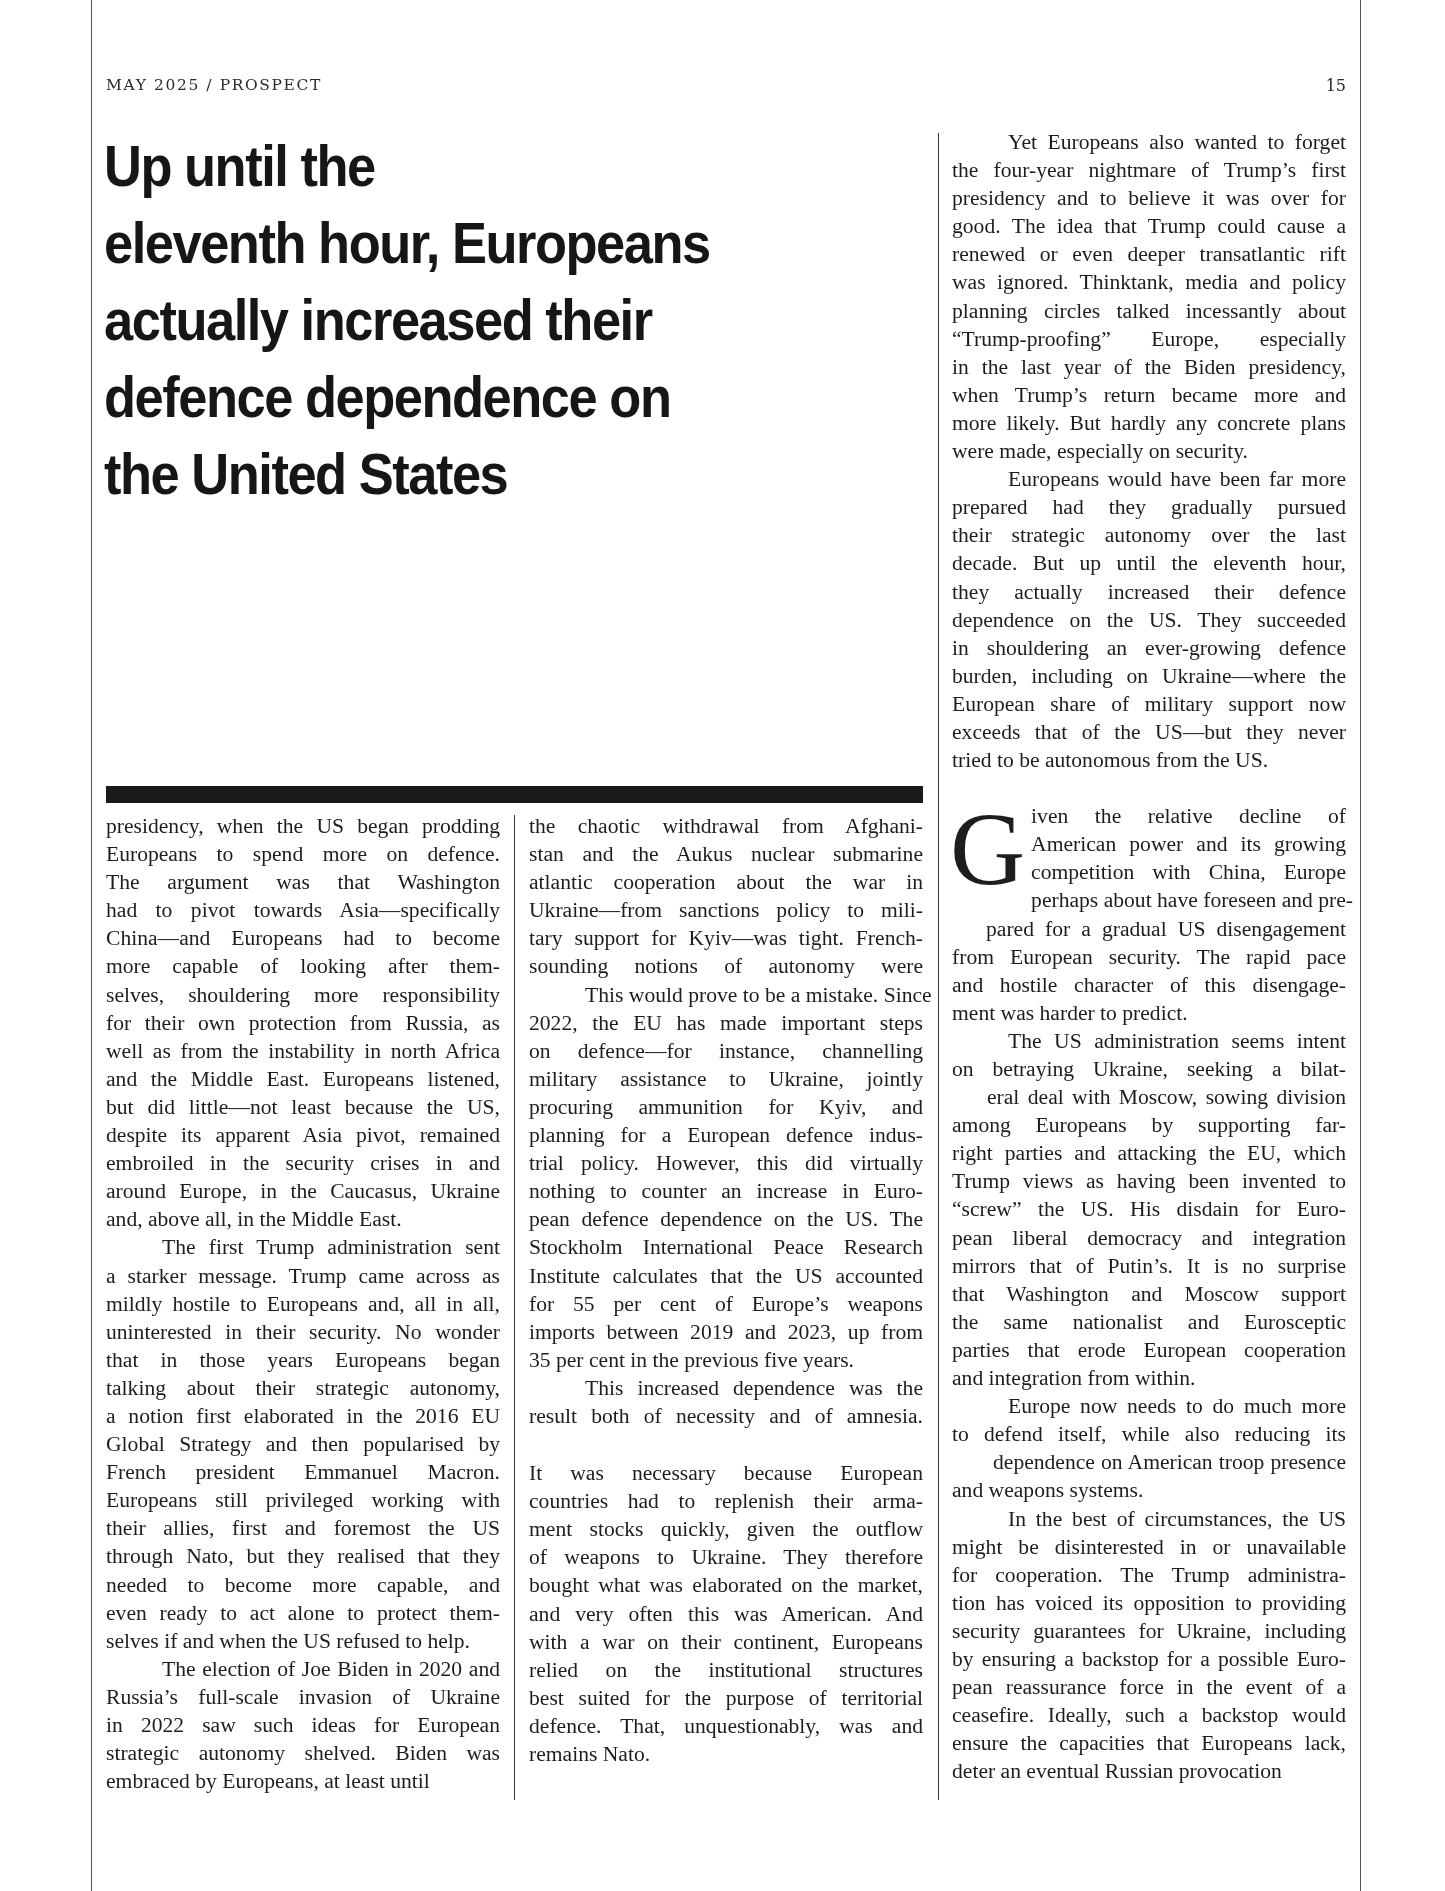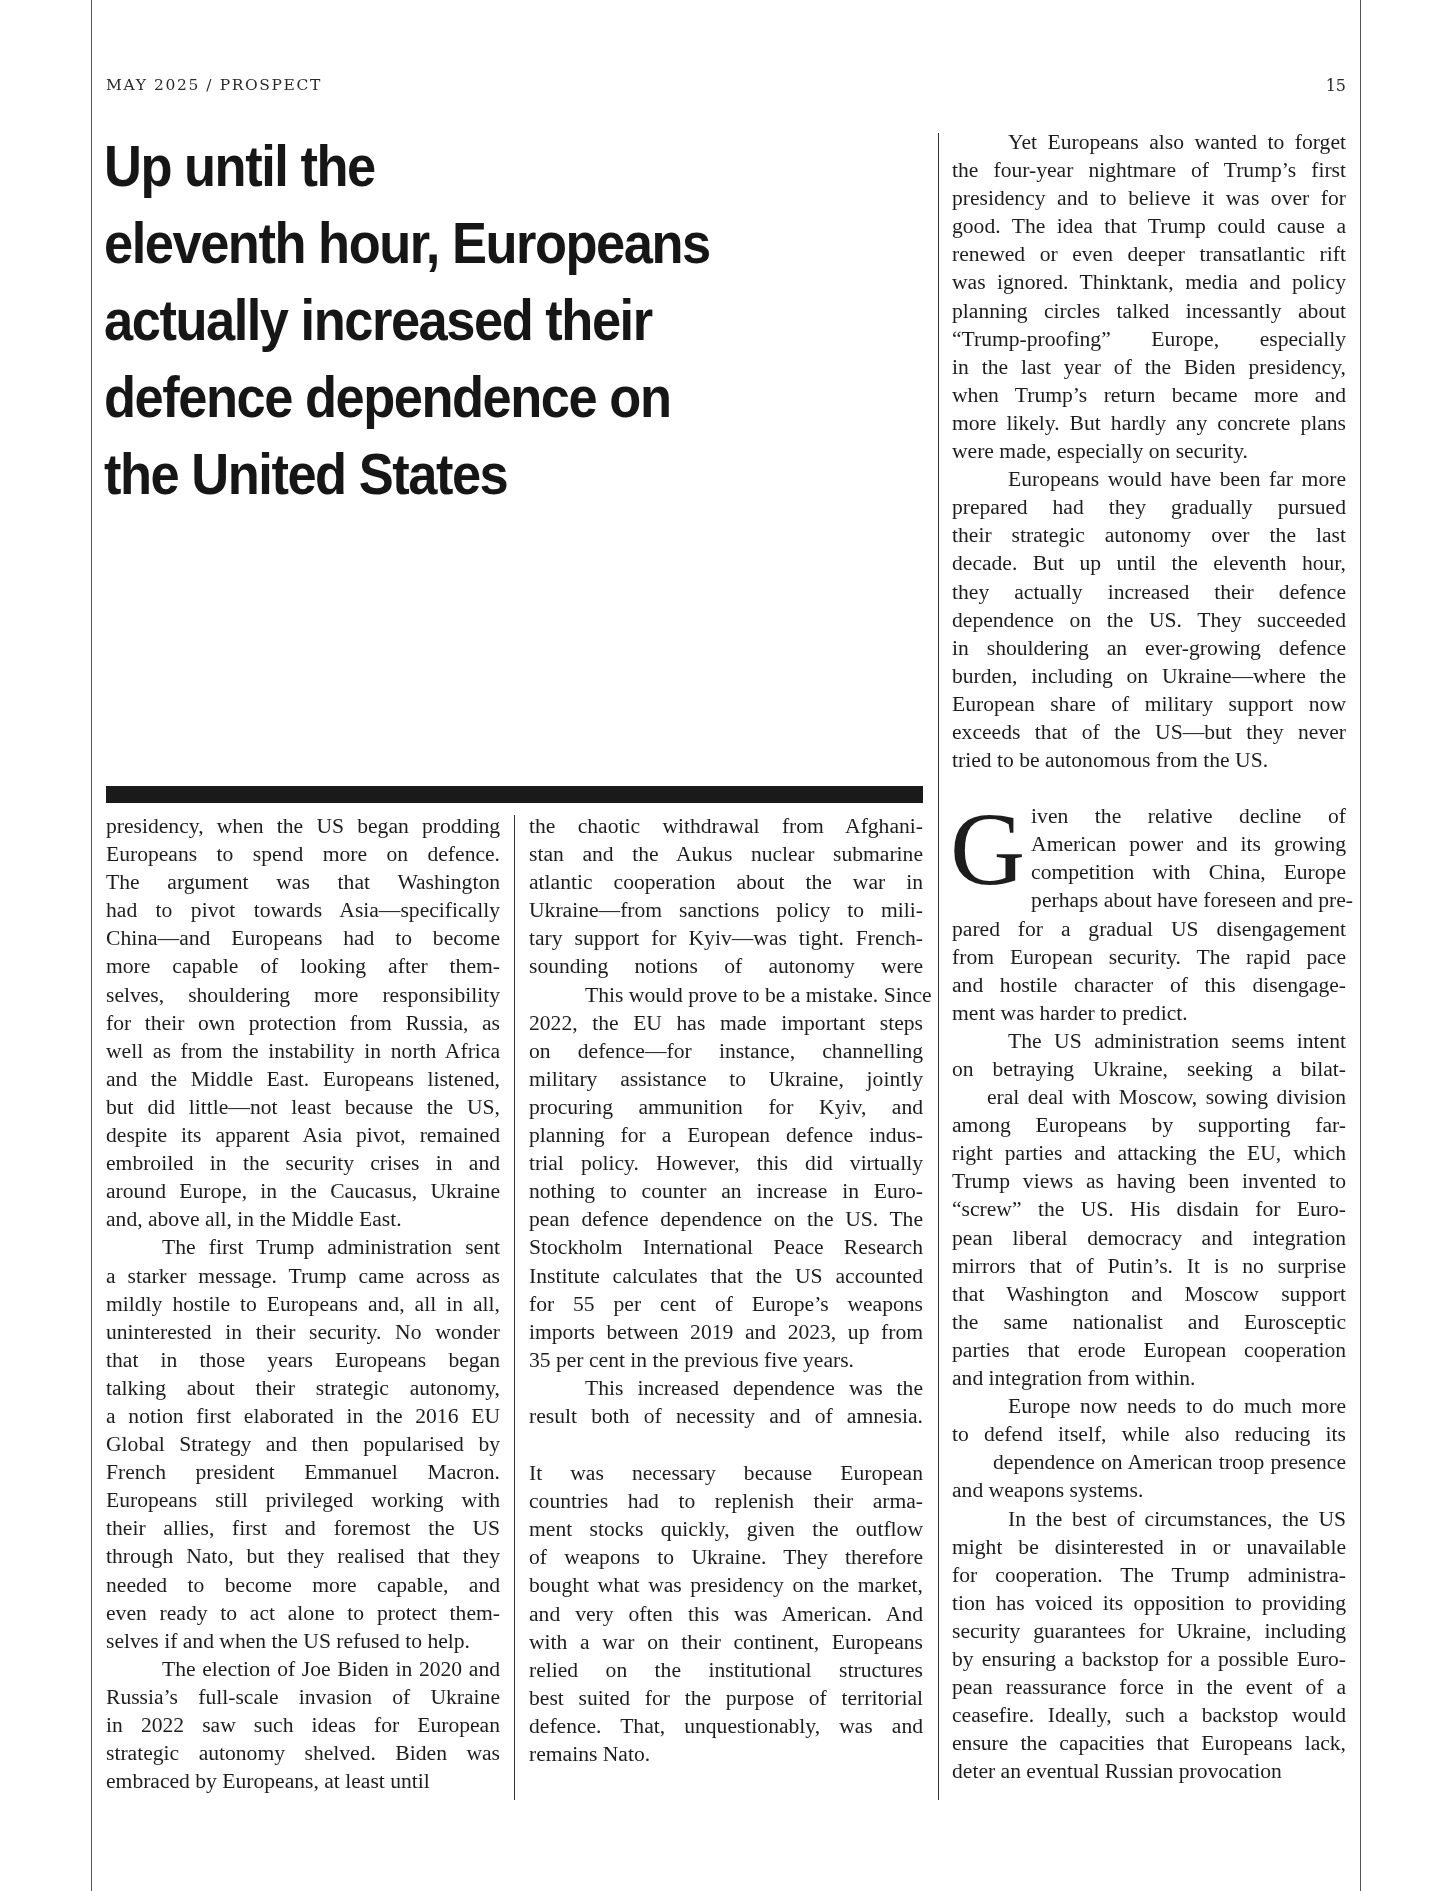--- a/index.html
+++ b/index.html
@@ -102,21 +102,21 @@
       </p>
     </div>
   <div class="gap-before" style="margin-top:28px">
     <span class="dropcap">G</span>
     <div>
         <p class="noindent">
           <span class="line">iven the relative decline of</span>
           <span class="line" style="text-indent: 0px;">American power and its growing</span>
           <span class="line" style="text-indent: 0px;">competition with China, Europe</span>
           <span class="line" style="text-indent: 0px;">perhaps about have foreseen and pre-</span>
-          <span class="line" style="text-indent: 0px;">pared for a gradual US disengagement</span>
+          <span class="line" style="text-indent: 0px; margin-left: 34px;">pared for a gradual US disengagement</span>
           <span class="line" style="text-indent: 0px;">from European security. The rapid pace</span>
           <span class="line" style="text-indent: 0px;">and hostile character of this disengage-</span>
           <span class="line last" style="text-indent: 0px;">ment was harder to predict.</span>
         </p>
         <p>
           <span class="line" style="padding-left: 28px;">The US administration seems intent</span>
           <span class="line" style="text-indent: 0px;">on betraying Ukraine, seeking a bilat-</span>
           <span class="line" style="text-indent: 0px; margin-left: 35px;">eral deal with Moscow, sowing division</span>
           <span class="line" style="text-indent: 0px;">among Europeans by supporting far-</span>
           <span class="line" style="text-indent: 0px;">right parties and attacking the EU, which</span>
@@ -223,21 +223,21 @@
         <span class="line" style="text-indent: 0px;">imports between 2019 and 2023, up from</span>
         <span class="line last" style="text-indent: 0px;">35 per cent in the previous five years.</span>
       </p>
       <p>
         <span class="line" style="padding-left: 28px;">This increased dependence was the</span>
         <span class="line" style="text-indent: 0px;">result both of necessity and of amnesia.</span>
         <span class="line" style="text-indent: 0px; margin-top: 29px;">It was necessary because European</span>
         <span class="line" style="text-indent: 0px;">countries had to replenish their arma-</span>
         <span class="line" style="text-indent: 0px;">ment stocks quickly, given the outflow</span>
         <span class="line" style="text-indent: 0px;">of weapons to Ukraine. They therefore</span>
-        <span class="line" style="text-indent: 0px;">bought what was presidency on the market,</span>
+        <span class="line" style="text-indent: 0px;">bought what was elaborated on the market,</span>
         <span class="line" style="text-indent: 0px;">and very often this was American. And</span>
         <span class="line" style="text-indent: 0px;">with a war on their continent, Europeans</span>
         <span class="line" style="text-indent: 0px;">relied on the institutional structures</span>
         <span class="line" style="text-indent: 0px;">best suited for the purpose of territorial</span>
         <span class="line" style="text-indent: 0px;">defence. That, unquestionably, was and</span>
         <span class="line last" style="text-indent: 0px;">remains Nato.</span>
       </p>
     </div>
 </div>
 

